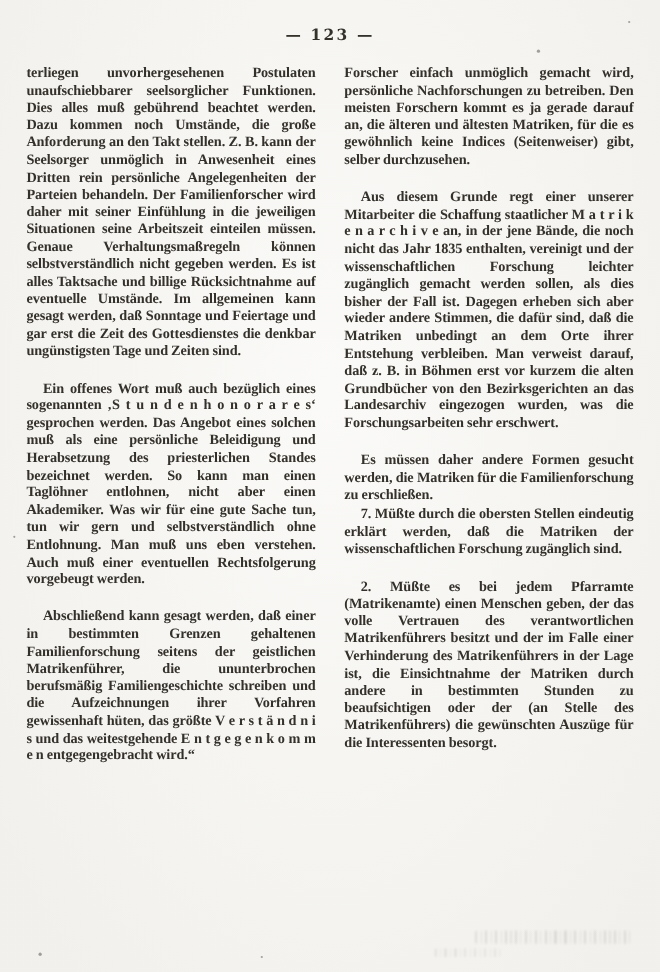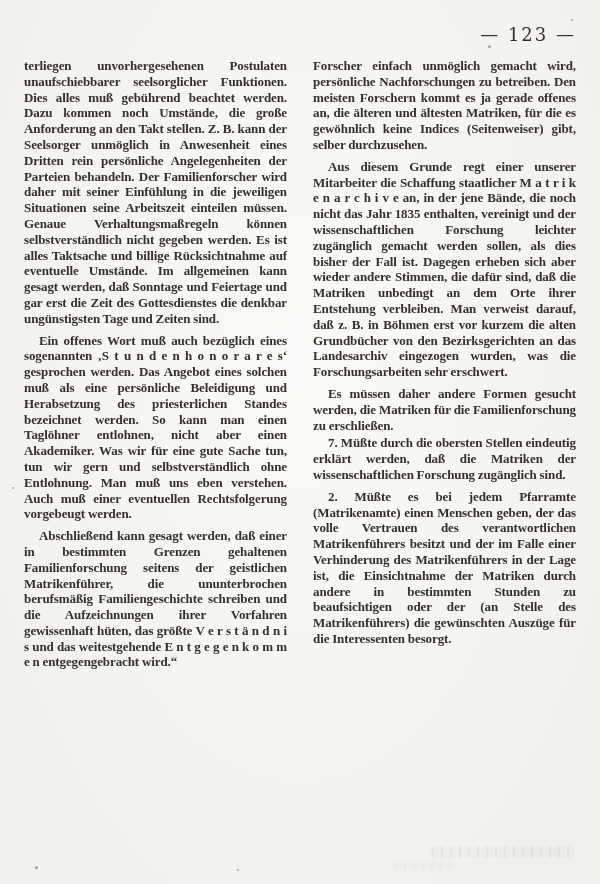--- a/index.html
+++ b/index.html
@@ -18,23 +18,23 @@
       #f6f5f1;
     overflow: hidden;
     box-sizing: border-box;
     color: var(--ink, #34302a);
   }
   .page-number {
     position: absolute;
     top: 24px;
     left: 24px;
     width: 552px;
-    text-align: right;
-    font-size: 18px;
-    font-weight: 400;
+    text-align: center;
+    font-size: 14px;
+    font-weight: 700;
     letter-spacing: 2px;
     color: var(--ink, #34302a);
   }
   .columns {
     position: absolute;
     top: 58px;
     left: 24px;
     width: 552px;
     display: flex;
     gap: 26px;
@@ -48,21 +48,21 @@
     font-size: 13px;
     line-height: 15.8px;
     font-weight: 700;
     letter-spacing: -0.1px;
     text-align: justify;
     text-justify: inter-word;
     color: var(--ink, #34302a);
     word-spacing: -0.3px;
     font-family: Liberation Serif, serif;
   }
-  .para.gap    { margin-top: 6px; }
+  .para.gap    { margin-top: 18px; }
   .para.gap-sm { margin-top: 2px; }
   .para.indent { text-indent: 15px; }
 
   
   .speck {
     position: absolute;
     background: #8d8a84;
     border-radius: 50%;
     opacity: 0.8;
   }
@@ -90,21 +90,21 @@
   <div class="columns">
 
     <div class="col">
       <p class="para">terliegen unvorhergesehenen Postulaten unaufschiebbarer seelsorglicher Funktionen. Dies alles muß gebührend beachtet werden. Dazu kommen noch Umstände, die große Anforderung an den Takt stellen. Z. B. kann der Seelsorger unmöglich in Anwesenheit eines Dritten rein persönliche Angelegenheiten der Parteien behandeln. Der Familienforscher wird daher mit seiner Einfühlung in die jeweiligen Situationen seine Arbeitszeit einteilen müssen. Genaue Verhaltungsmaßregeln können selbstverständlich nicht gegeben werden. Es ist alles Taktsache und billige Rücksichtnahme auf eventuelle Umstände. Im allgemeinen kann gesagt werden, daß Sonntage und Feiertage und gar erst die Zeit des Gottesdienstes die denkbar ungünstigsten Tage und Zeiten sind.</p>
       <p class="para gap indent">Ein offenes Wort muß auch bezüglich eines sogenannten ‚S t u n d e n h o n o r a r e s‘ gesprochen werden. Das Angebot eines solchen muß als eine persönliche Beleidigung und Herabsetzung des priesterlichen Standes bezeichnet werden. So kann man einen Taglöhner entlohnen, nicht aber einen Akademiker. Was wir für eine gute Sache tun, tun wir gern und selbstverständlich ohne Entlohnung. Man muß uns eben verstehen. Auch muß einer eventuellen Rechtsfolgerung vorgebeugt werden.</p>
       <p class="para gap indent">Abschließend kann gesagt werden, daß einer in bestimmten Grenzen gehaltenen Familienforschung seitens der geistlichen Matrikenführer, die ununterbrochen berufsmäßig Familiengeschichte schreiben und die Aufzeichnungen ihrer Vorfahren gewissenhaft hüten, das größte V e r s t ä n d n i s und das weitestgehende E n t g e g e n k o m m e n entgegengebracht wird.“</p>
 
     </div>
 
     <div class="col">
-      <p class="para">Forscher einfach unmöglich gemacht wird, persönliche Nachforschungen zu betreiben. Den meisten Forschern kommt es ja gerade offenes an, die älteren und ältesten Matriken, für die es gewöhnlich keine Indices (Seitenweiser) gibt, selber durchzusehen.</p>
+      <p class="para">Forscher einfach unmöglich gemacht wird, persönliche Nachforschungen zu betreiben. Den meisten Forschern kommt es ja gerade darauf an, die älteren und ältesten Matriken, für die es gewöhnlich keine Indices (Seitenweiser) gibt, selber durchzusehen.</p>
       <p class="para gap indent">Aus diesem Grunde regt einer unserer Mitarbeiter die Schaffung staatlicher M a t r i k e n a r c h i v e an, in der jene Bände, die noch nicht das Jahr 1835 enthalten, vereinigt und der wissenschaftlichen Forschung leichter zugänglich gemacht werden sollen, als dies bisher der Fall ist. Dagegen erheben sich aber wieder andere Stimmen, die dafür sind, daß die Matriken unbedingt an dem Orte ihrer Entstehung verbleiben. Man verweist darauf, daß z. B. in Böhmen erst vor kurzem die alten Grundbücher von den Bezirksgerichten an das Landesarchiv eingezogen wurden, was die Forschungsarbeiten sehr erschwert.</p>
       <p class="para gap indent">Es müssen daher andere Formen gesucht werden, die Matriken für die Familienforschung zu erschließen.</p>
       <p class="para gap-sm indent">7. Müßte durch die obersten Stellen eindeutig erklärt werden, daß die Matriken der wissenschaftlichen Forschung zugänglich sind.</p>
       <p class="para gap indent">2. Müßte es bei jedem Pfarramte (Matrikenamte) einen Menschen geben, der das volle Vertrauen des verantwortlichen Matrikenführers besitzt und der im Falle einer Verhinderung des Matrikenführers in der Lage ist, die Einsichtnahme der Matriken durch andere in bestimmten Stunden zu beaufsichtigen oder der (an Stelle des Matrikenführers) die gewünschten Auszüge für die Interessenten besorgt.</p>
 
     </div>
 
   </div>
 
   <div class="bleed" style="left: 432px; top: 846px; width: 142px; height: 12px;"></div>

